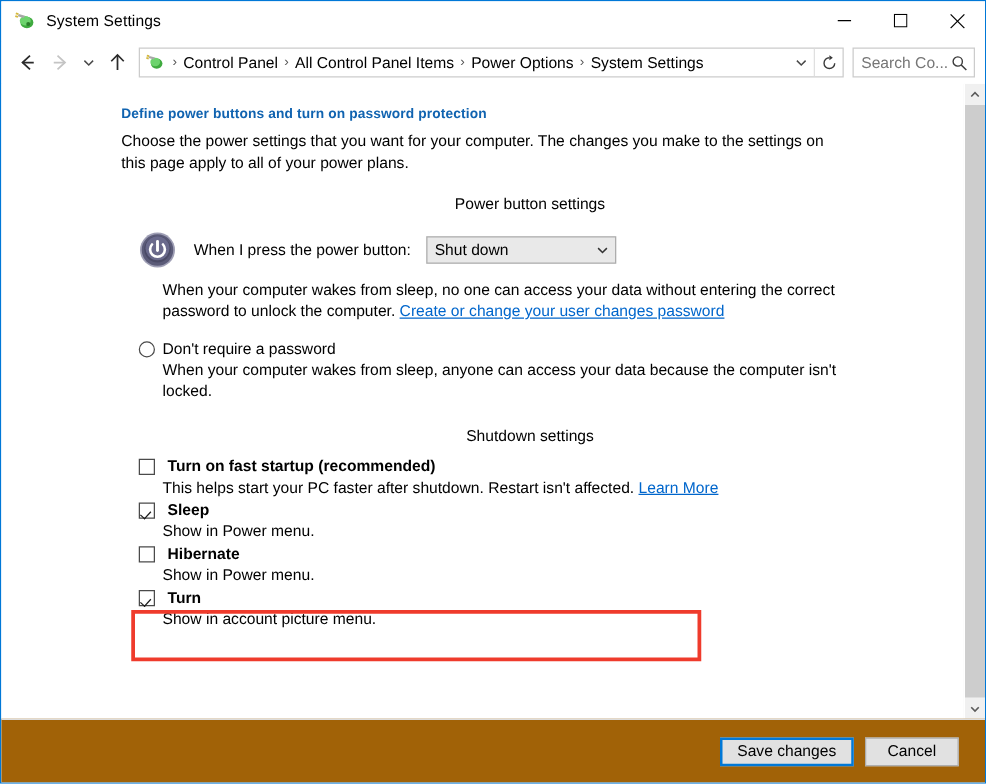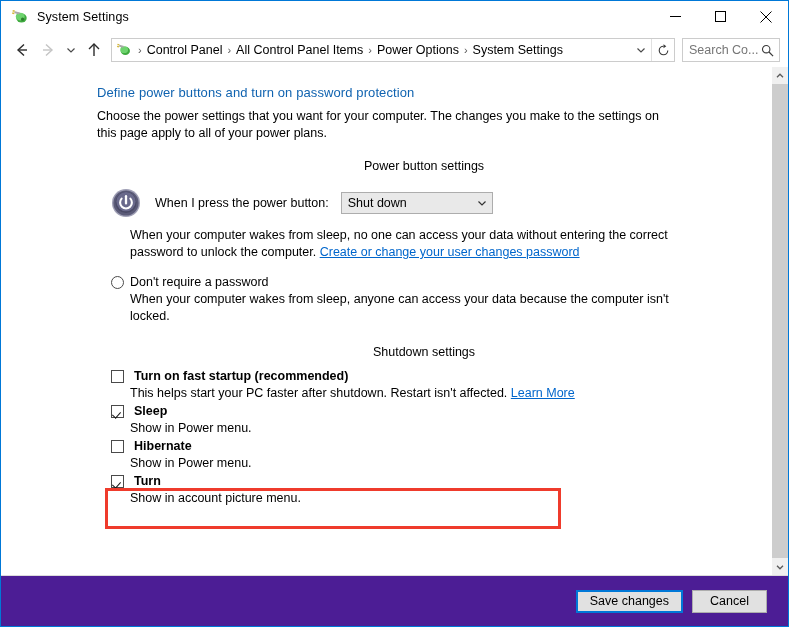--- a/index.html
+++ b/index.html
@@ -156,24 +156,24 @@
     background: #ffffff;
     overflow: hidden;
   }
   .content {
     position: absolute;
     left: 0; top: 0; right: 17px; bottom: 0;
     padding: 18px 20px 0 96px;
     box-sizing: border-box;
   }
   .page-title {
-    font-size: 13px;
+    font-size: 11px;
     color: #1063b0;
     margin: 0 0 8px 0;
-    font-weight: normal;
+    font-weight: bold;
     letter-spacing: 0.1px;
   }
   .page-desc {
     font-size: 12.5px;
     color: #000000;
     line-height: 17px;
     max-width: 566px;
     margin-bottom: 17px;
   }
   .group {
@@ -345,21 +345,21 @@
     top: 17px; bottom: 17px;
     left: 0; right: 0;
     background: #cdcdcd;
     cursor: default;
   }
 
   
   .footer {
     position: relative;
     height: 51px;
-    background: #4c1d95;
+    background: #a16207;
     border-top: 1px solid #dcdcdc;
     display: flex;
     align-items: center;
     justify-content: flex-end;
     padding-right: 21px;
     box-sizing: border-box;
   }
   .btn {
     height: 23px;
     min-width: 75px;

